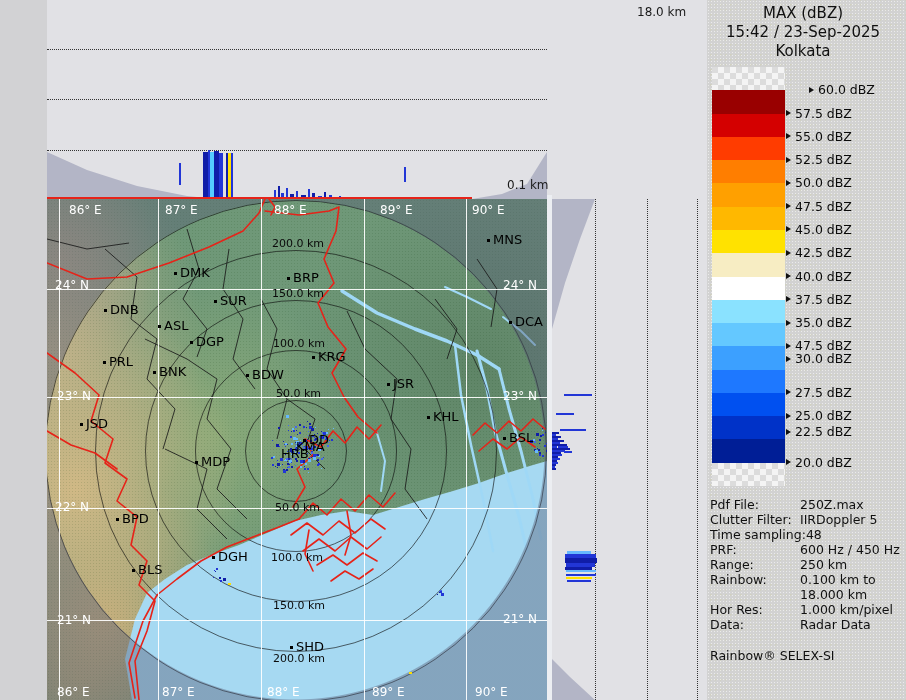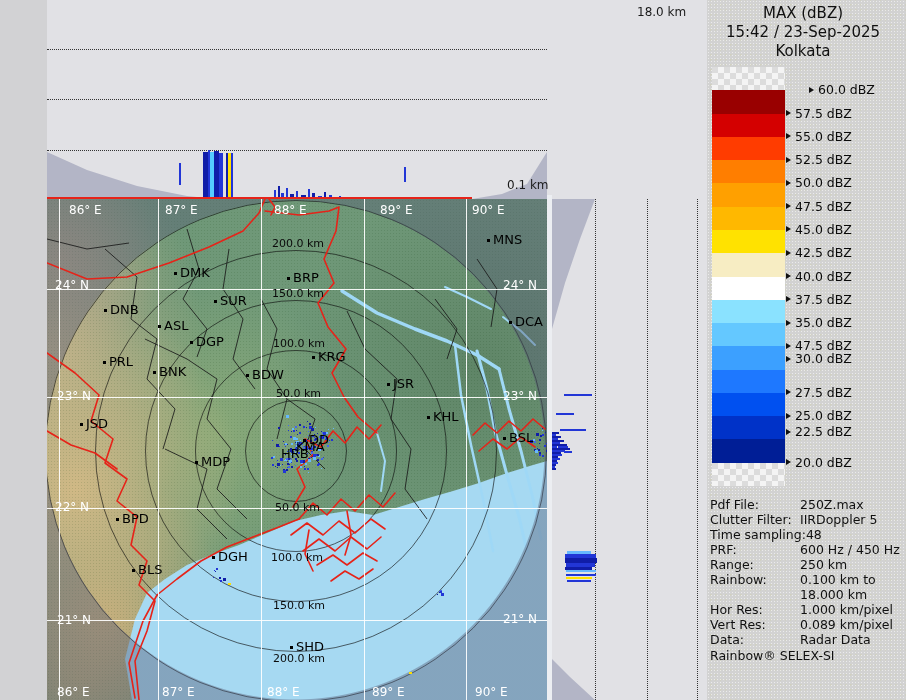--- a/index.html
+++ b/index.html
@@ -637,21 +637,17 @@
     </div>
     <div class="meta-row">
       <div class="meta-label"></div>
       <div class="meta-value">18.000 km</div>
     </div>
     <div class="meta-row">
       <div class="meta-label">Hor Res:</div>
       <div class="meta-value">1.000 km/pixel</div>
     </div>
     <div class="meta-row">
-      <div class="meta-label">Vert Res:</div>
-      <div class="meta-value">0.089 km/pixel</div>
-    </div>
-    <div class="meta-row">
       <div class="meta-label">Data:</div>
       <div class="meta-value">Radar Data</div>
     </div>
   </div>
 <div id="meta-footer">Rainbow® SELEX-SI</div>
 
 </body></html>

